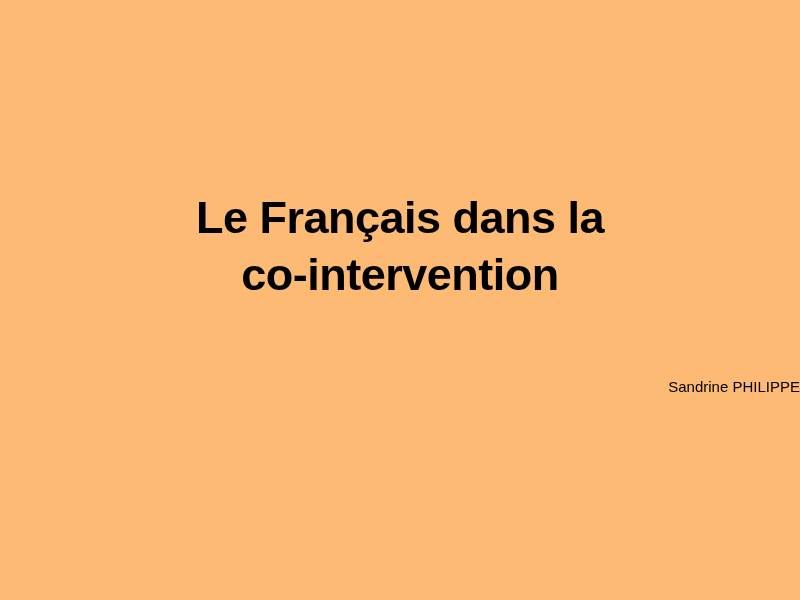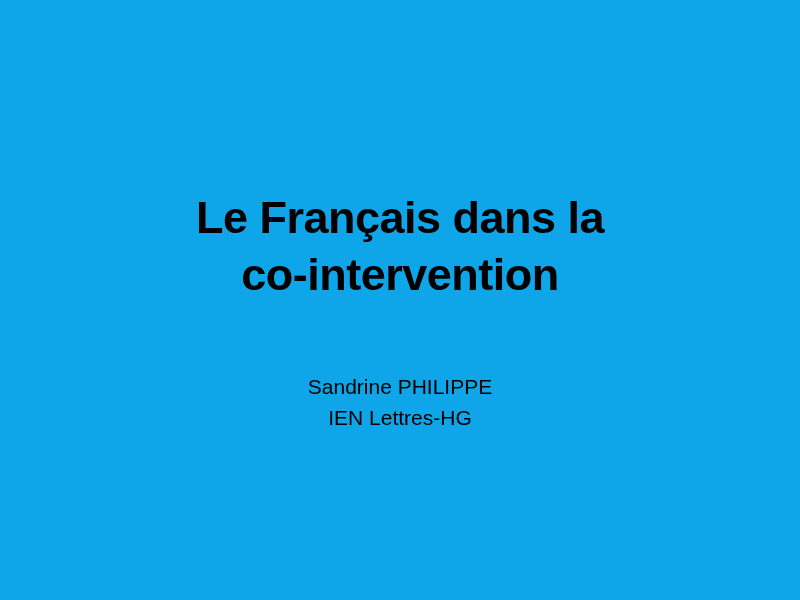--- a/index.html
+++ b/index.html
@@ -4,21 +4,21 @@
 <style>
   html, body {
     margin: 0;
     padding: 0;
     background: #ffffff;
   }
   .slide {
     position: relative;
     width: 800px;
     height: 600px;
-    background: #0ea5e9;
+    background: #fdba74;
     overflow: hidden;
     font-family: "Liberation Sans", sans-serif;
     color: #000000;
   }
   .title {
     position: absolute;
     top: 189px;
     left: 0;
     right: 0;
     text-align: center;
@@ -29,38 +29,37 @@
     color: #000000;
   }
   .title .title-line {
     display: block;
   }
   .subtitle {
     position: absolute;
     top: 371px;
     left: 0;
     right: 0;
-    text-align: center;
-    font-size: 21px;
+    text-align: right;
+    font-size: 15px;
     font-weight: normal;
     line-height: 31px;
     color: #000000;
   }
   .subtitle .subtitle-line {
     display: block;
   }
 </style>
 </head>
 <body>
 
 <div class="slide">
 
   <div class="title">
     <span class="title-line">Le Français dans la</span>
     <span class="title-line">co-intervention</span>
   </div>
 
   <div class="subtitle">
     <span class="subtitle-line">Sandrine PHILIPPE</span>
-    <span class="subtitle-line">IEN Lettres-HG</span>
   </div>
 
 </div>
 
 </body></html>

